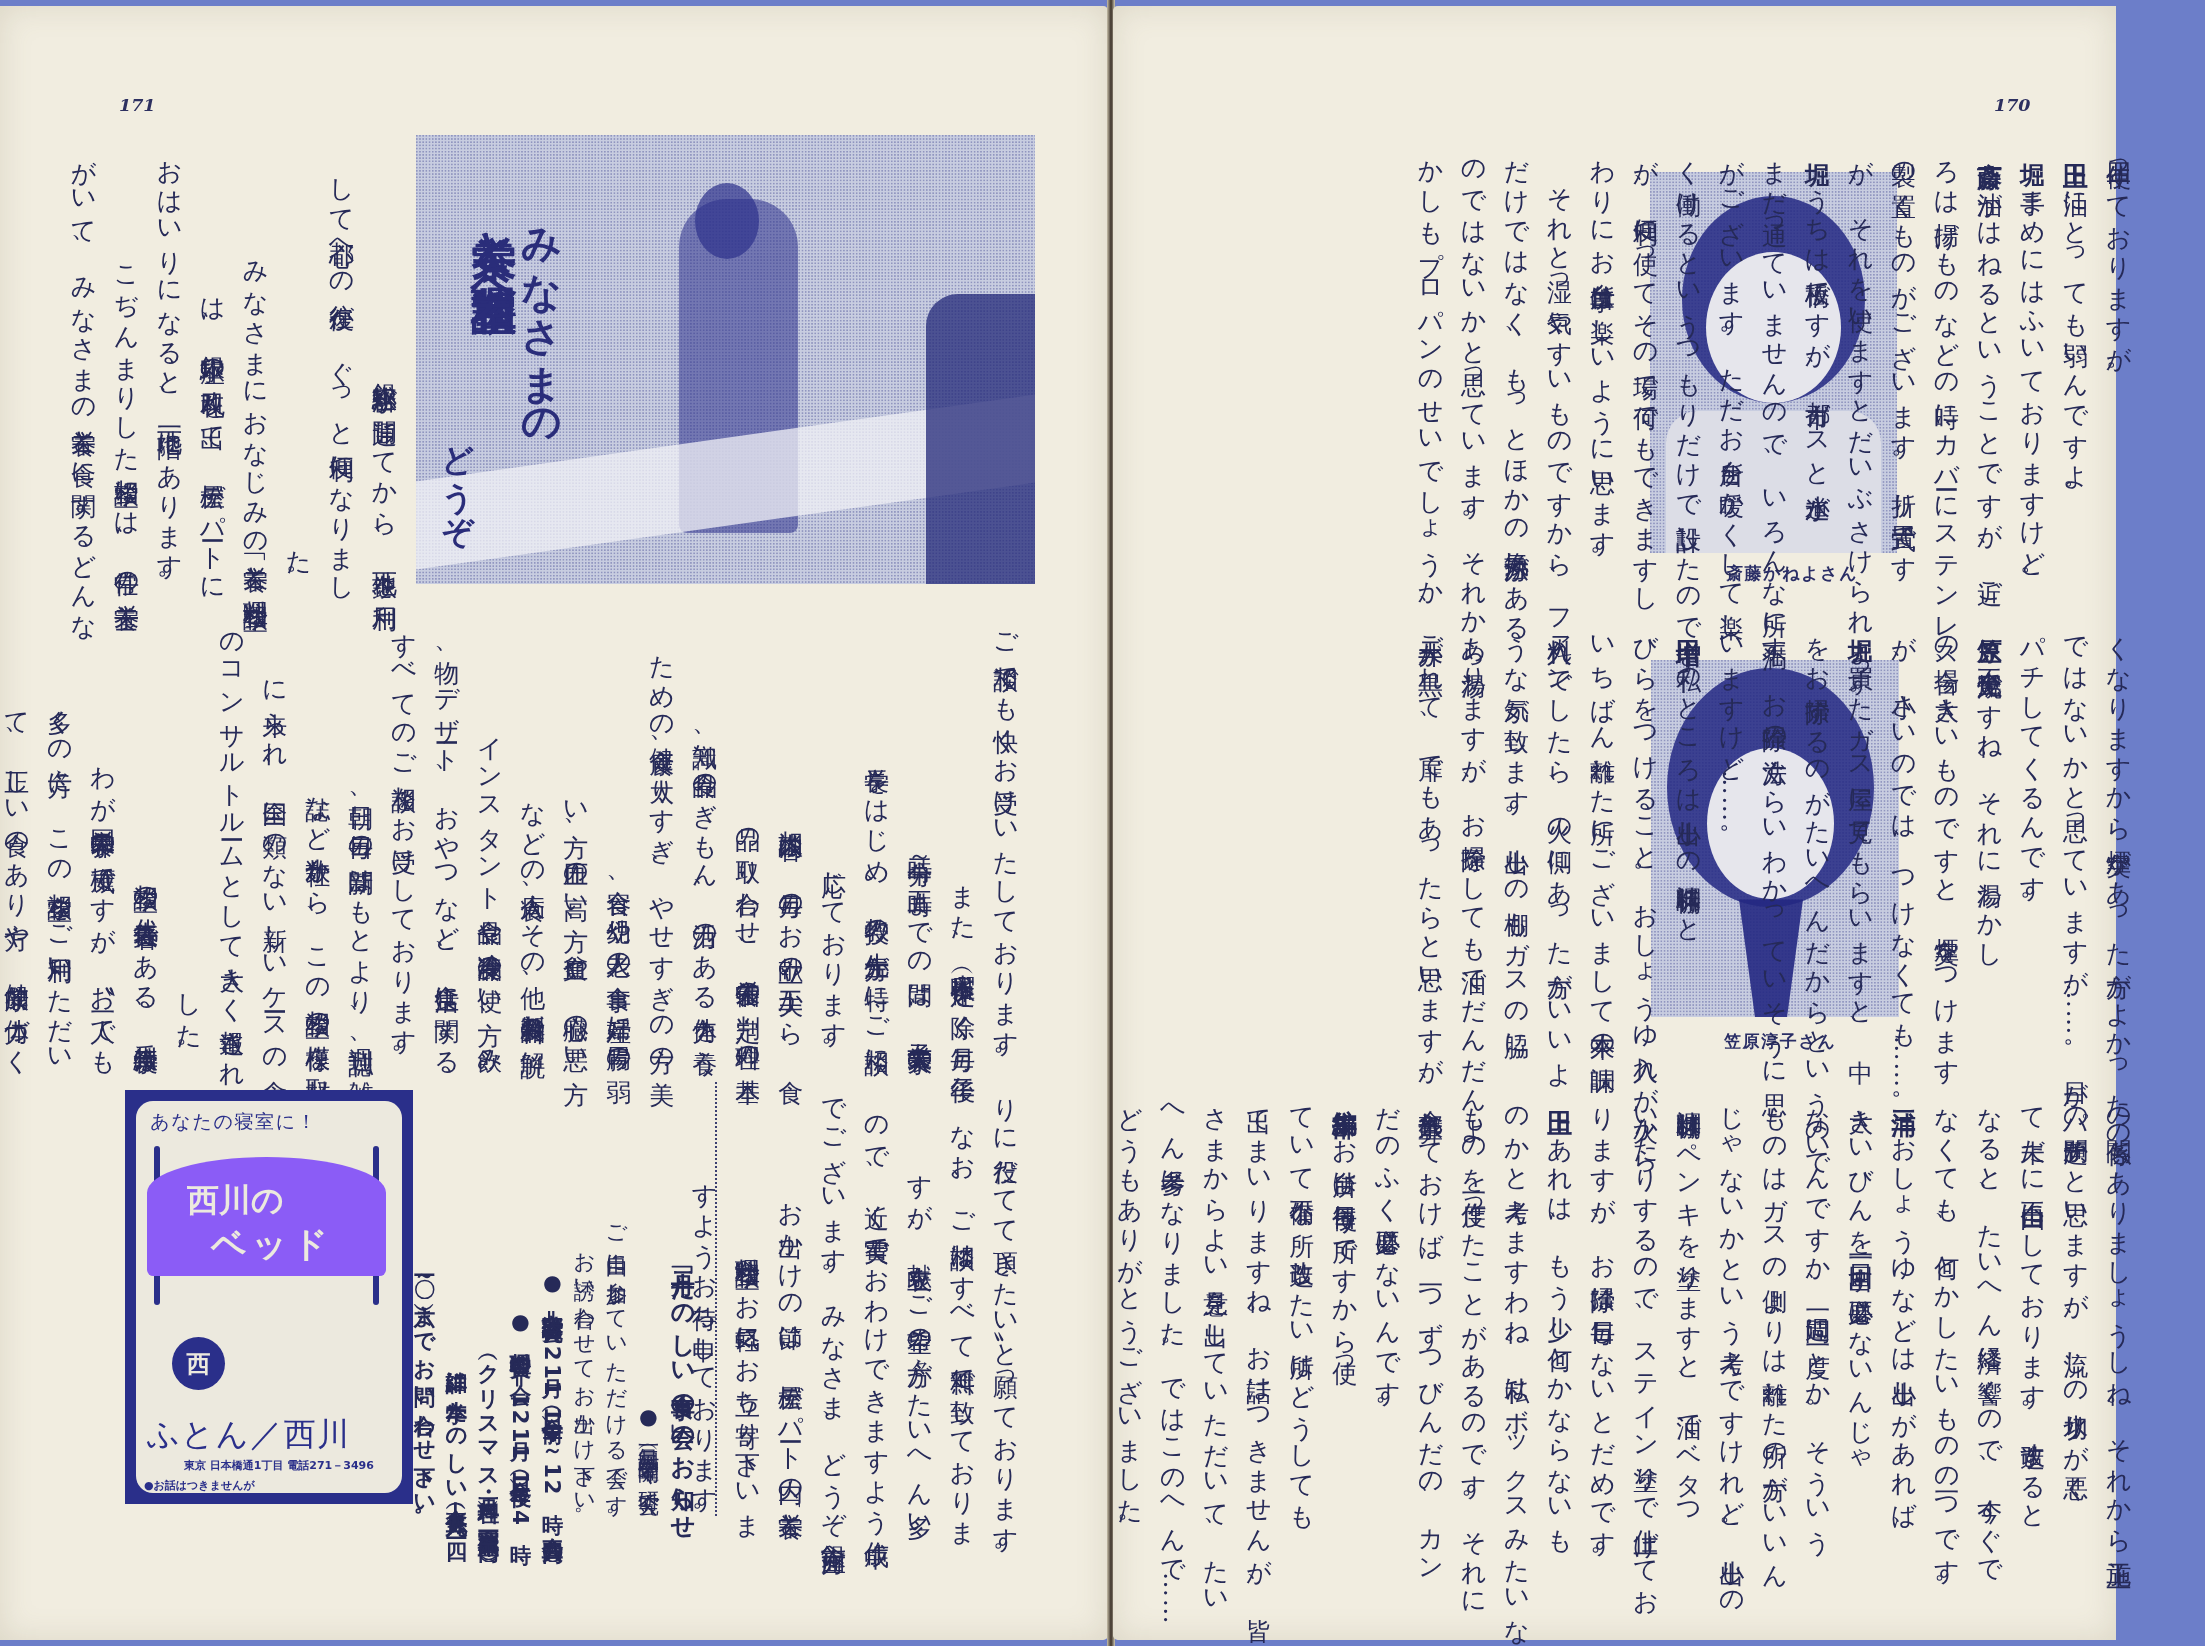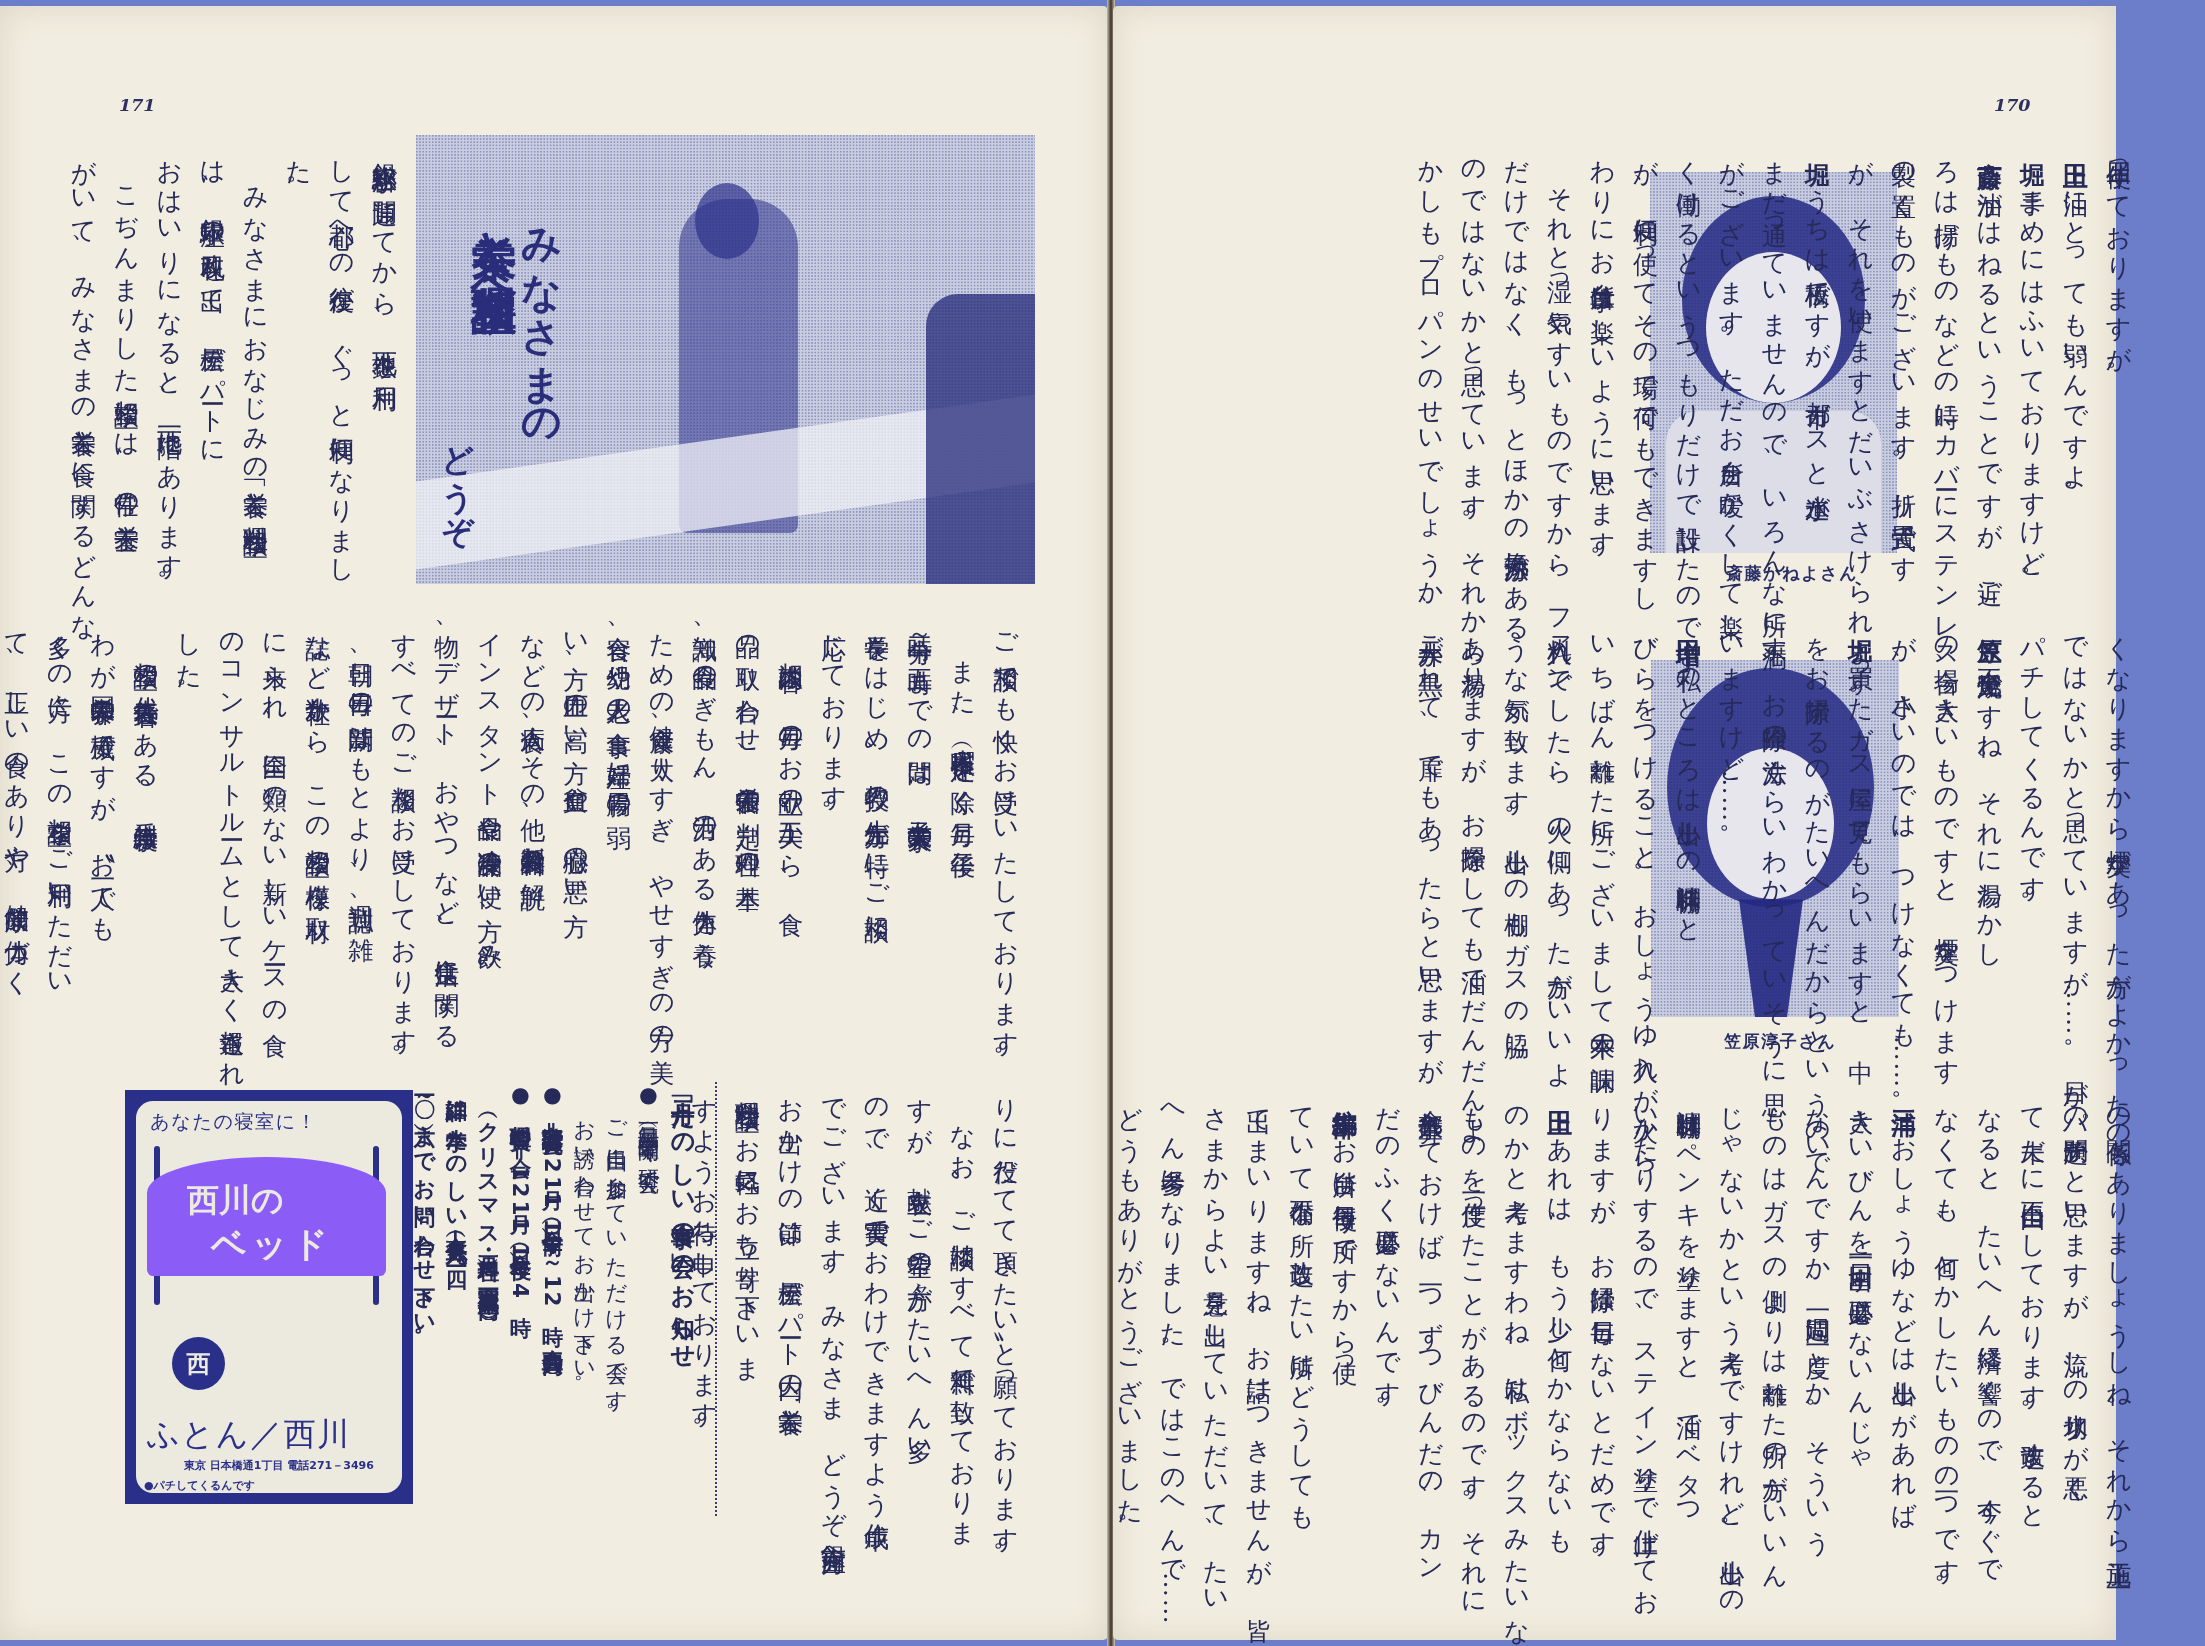--- a/index.html
+++ b/index.html
@@ -7,21 +7,21 @@
     width:2205px; height:1646px; position:relative; overflow:hidden;
     background:#6c7ec9;
     font-family:"DejaVu Serif","Liberation Serif",serif;
     color:#262a58;
   }
   .page {
     position:absolute; top:6.4px; height:1634px;
     background:#f1ede0;
     box-shadow: inset 0 0 32px rgba(120,110,80,0.18);
   }
-  #left-page { left:0; width:1108px; border-radius:0 4.8px 4.8px 0; }
+  #left-page { left:0; width:1108px; border-radius:0 4.8px 4.8px 0;text-align:right; }
   #right-page { left:1113px; width:1003px; border-radius:4.8px 0 0 4.8px; }
   .gutter {
     position:absolute; left:1107px; top:0; width:8px; height:1646px;
     background:linear-gradient(90deg,#c7bfa9,#4a4036 45%,#4a4036 55%,#cfc7b2);
   }
   .pagenum {
     position:absolute; top:89px; font-family:"DejaVu Serif",serif;
     font-style:italic; font-weight:bold; font-size:17.5px; color:#2d3060;
   }
   
@@ -155,21 +155,21 @@
       <div style="position:absolute; left:14.3px; top:8px; font-size:19px; letter-spacing:1.6px; color:#2a2f8a;">あなたの寝室に！</div>
       <div class="ad-post" style="left:17.5px;"></div>
       <div class="ad-post" style="left:237px;"></div>
       <div class="ad-banner">
         <div style="position:absolute; left:40px; top:22px; color:#ece9de; font-weight:bold; font-size:32px; font-family:'DejaVu Sans',sans-serif;">西川の</div>
         <div style="position:absolute; left:64px; top:64px; color:#ece9de; font-weight:bold; font-size:35px; letter-spacing:4.8px; font-family:'DejaVu Sans',sans-serif;">ベッド</div>
       </div>
       <div class="ad-logo">西</div>
       <div style="position:absolute; left:11px; top:312px; font-size:32px; color:#2a2f8a; letter-spacing:1.6px;">ふとん／西川</div>
       <div style="position:absolute; left:48px; top:357px; font-size:11px; font-weight:bold; color:#2a2f8a; font-family:'DejaVu Sans',sans-serif;">東京 日本橋通1丁目 電話271－3496</div>
-      <div style="position:absolute; left:8px; top:377px; font-size:11px; font-weight:bold; color:#2a2f8a; font-family:'DejaVu Sans',sans-serif;">●パチしてくるんです</div>
+      <div style="position:absolute; left:8px; top:377px; font-size:11px; font-weight:bold; color:#2a2f8a; font-family:'DejaVu Sans',sans-serif;">●お話はつきませんが</div>
     </div>
   </div>
 </div>
 
 <div class="gutter"></div>
 
 <div class="page" id="right-page">
   <div class="pagenum" style="left:881px;">170</div>
 
   <div class="photo" style="left:537px; top:166px; width:247px; height:381px;">

